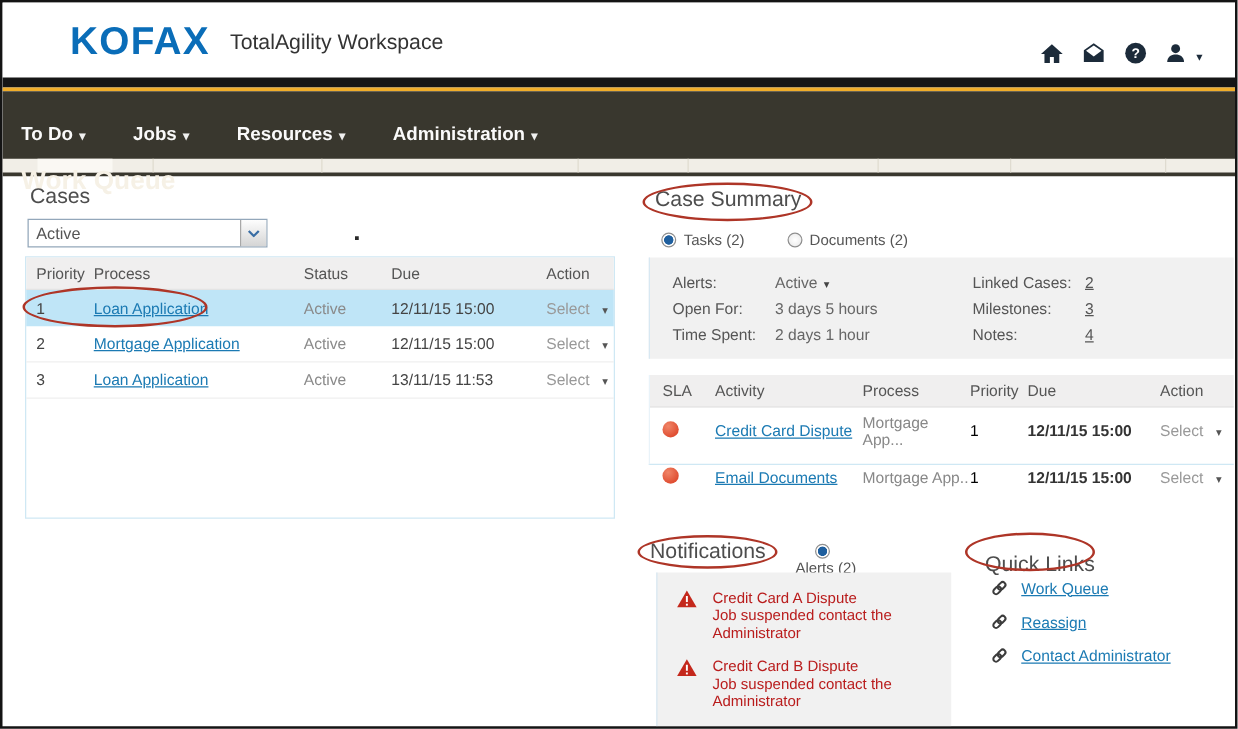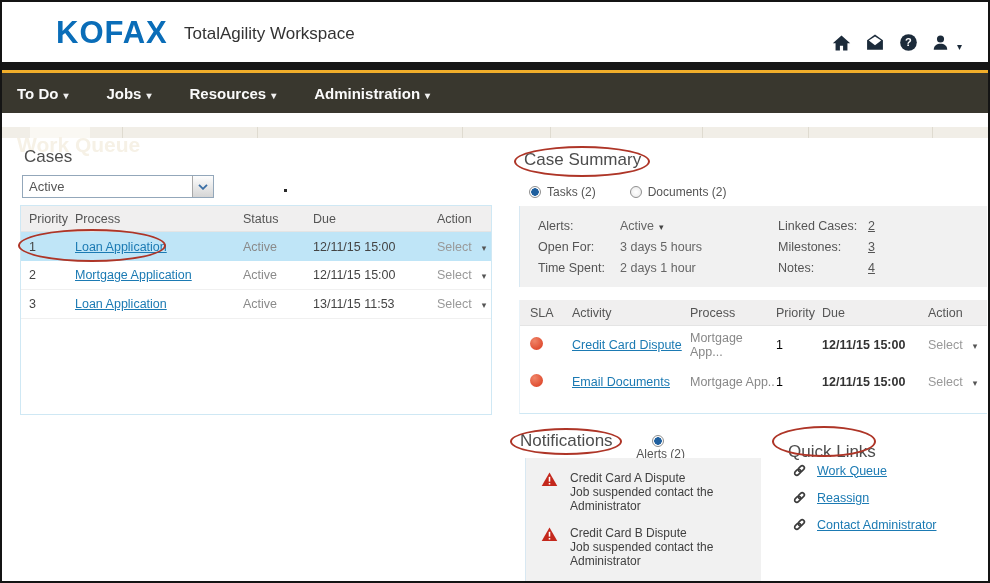--- a/index.html
+++ b/index.html
@@ -11,21 +11,21 @@
   .logo { position:absolute; left:54px; top:13px; font-size:31px; font-weight:900; letter-spacing:1px; color:#0a6db8; }
   .app-title { position:absolute; left:182px; top:22px; font-size:17px; color:#333; }
   .header-icons { position:absolute; right:26px; top:31px; display:flex; align-items:center; gap:13px; }
   .hicon { display:inline-flex; align-items:center; cursor:pointer; }
   .user-caret { font-size:10px; color:#1c2b3a; margin-left:-6px; align-self:flex-end; }
 
   .black-strip { position:absolute; left:0; top:60px; width:100%; height:8px; background:#161616; }
   .yellow-line { position:absolute; left:0; top:68px; width:100%; height:3px; background:#f0ad2a; }
 
   
-  .navbar { position:absolute; left:0; top:71px; width:100%; height:40px; background:#39372e; display:flex; align-items:center; padding-left:15px; gap:38px; }
+  .navbar { position:absolute; left:0; top:71px; width:100%; height:68px; background:#39372e; display:flex; align-items:center; padding-left:15px; gap:38px; }
   .nav-item { color:#fafafa; font-size:15px; font-weight:600; cursor:pointer; white-space:nowrap; }
   .nav-item .caret { font-size:10px; margin-left:5px; opacity:.95; }
 
   .tab-strip { position:absolute; left:0; top:125px; width:100%; height:11px; background:#f1eee7; }
   .tab-strip .sep { position:absolute; top:0; width:1px; height:11px; background:#dfdbd0; }
   .tab-strip .lit { position:absolute; left:28px; top:0; width:60px; height:11px; background:#faf8f3; }
 
   
   .watermark { position:absolute; left:15px; top:131px; font-size:21px; font-weight:800; color:#f6f1e6; }
   .cases-title { position:absolute; left:22px; top:145px; font-size:17px; color:#4d4d4d; }
@@ -56,32 +56,32 @@
   .radio.on { background:radial-gradient(circle at 50% 50%, #1f5f9e 0 3.5px, #fff 4px); }
   .radio-label { font-size:12px; color:#555; margin-left:6px; }
   .radio-row { position:absolute; display:flex; align-items:center; }
 
   .panel { background:#f1f1f1; border-left:1px solid #d8e8f2; }
   .status-panel { position:absolute; left:517px; top:204px; width:468px; height:81px; }
   .sp-item { position:absolute; font-size:12.5px; color:#555; }
   .sp-val { color:#666; }
   .sp-caret { color:#444; font-size:9px; margin-left:5px; }
 
-  .sla-table { position:absolute; left:517px; top:298px; width:468px; height:114px; border-bottom:1px solid #cfe8f4; border-left:1px solid #e9f3f9; background:#fff; }
+  .sla-table { position:absolute; left:517px; top:298px; width:468px; height:72px; border-bottom:1px solid #cfe8f4; border-left:1px solid #e9f3f9; background:#fff; }
   .sla-grid { grid-template-columns:42px 118px 86px 46px 106px 1fr; padding-left:10px; }
   .sla-row { height:37px; font-size:12.5px; }
   .sla-dot { width:13px; height:13px; border-radius:50%; background:radial-gradient(circle at 35% 30%, #f08568, #e04f33 70%); }
   .sla-process { color:#888; }
   .sla-due { color:#333; font-weight:600; }
 
   .section-heading { position:absolute; font-size:17px; color:#4d4d4d; white-space:nowrap; }
 
   .notif-panel { position:absolute; left:523px; top:456px; width:236px; height:123px; padding:13px 10px 0 15px; }
   .notif-item { display:flex; gap:12px; margin-bottom:13px; }
-  .notif-text { font-size:12px; color:#404040; line-height:14px; width:160px; }
+  .notif-text { font-size:12px; color:#b91c1c; line-height:14px; width:160px; }
 
   .ql-list { position:absolute; left:790px; top:461px; }
   .ql-item { display:flex; align-items:center; gap:10px; margin-bottom:12px; height:15px; }
   .ql-item .link { font-size:12.5px; }
 
   
   .annot { position:absolute; border:2.5px solid #ae3527; border-radius:50%; pointer-events:none; }
   .annot-row1 { left:16px; top:227px; width:148px; height:33px; }
   .annot-cs { left:512px; top:144px; width:136px; height:31px; }
   .annot-notif { left:508px; top:426px; width:112px; height:27px; }

